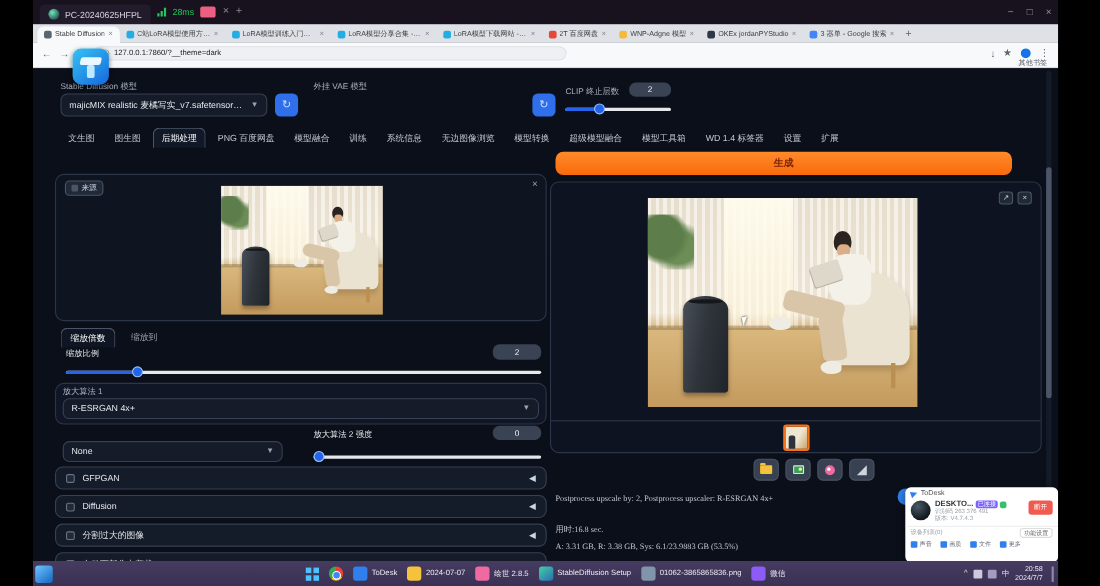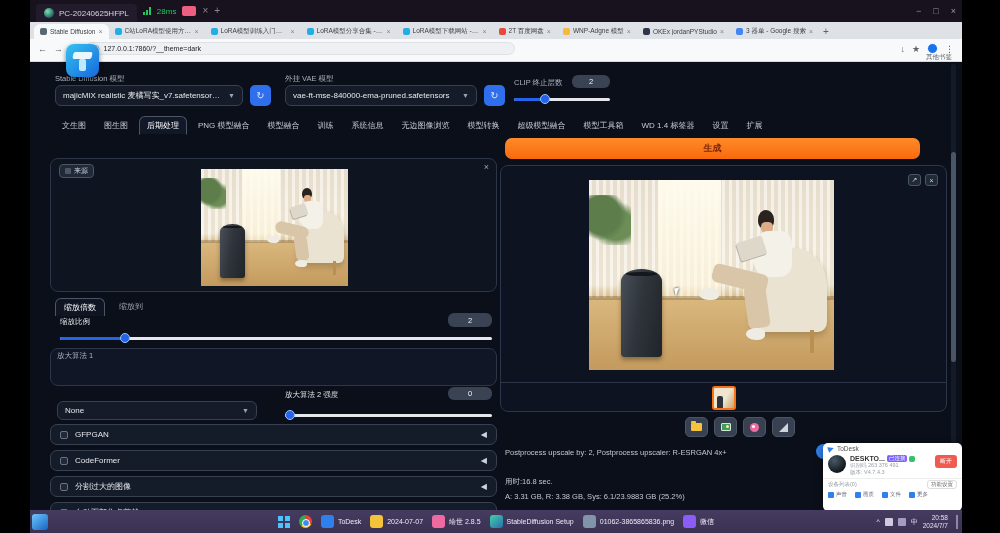--- a/index.html
+++ b/index.html
@@ -65,21 +65,21 @@
   .thumb{width:24px;height:24px;border:2px solid #f97316;border-radius:3px;background:linear-gradient(120deg,#efe6d2 55%,#c9a36a);position:relative;overflow:hidden;}
   .thumb:before{content:"";position:absolute;left:3px;top:8px;width:6px;height:13px;background:#2e333b;border-radius:2px;}
   .actbtn{width:23px;height:20px;background:#374151;border:1px solid #4b5563;border-radius:5px;display:flex;align-items:center;justify-content:center;}
   .ico-folder{width:11px;height:8px;background:#f5c33b;border-radius:1px;position:relative;}
   .ico-folder:before{content:"";position:absolute;left:0;top:-2px;width:5px;height:2px;background:#f5c33b;border-radius:1px 1px 0 0;}
   .ico-pic{width:10px;height:8px;background:#3f9e57;border:1px solid #cfe9d6;border-radius:1px;position:relative;}
   .ico-pic:before{content:"";position:absolute;right:1px;top:1px;width:3px;height:3px;border-radius:50%;background:#ffe9a8;}
   .ico-palette{width:9px;height:9px;border-radius:50%;background:#ef6aa0;position:relative;}
   .ico-palette:before{content:"";position:absolute;left:2px;top:2px;width:3px;height:3px;border-radius:50%;background:#fff;}
   .ico-ruler{width:0;height:0;border-left:9px solid transparent;border-bottom:9px solid #d1d5db;}
-  .infotext{position:absolute;left:475px;color:#c2c8d2;font-size:7.5px;}
+  .infotext{position:absolute;left:475px;color:#c2c8d2;font-size:7.5px;font-family:Liberation Serif, serif;}
   .scrolltrack{position:absolute;right:6px;top:2px;width:5px;height:440px;background:#131a28;border-radius:3px;}
   .scrollthumb{position:absolute;left:0;top:88px;width:5px;height:210px;background:#4a5568;border-radius:3px;}
   
   .scene{position:absolute;overflow:hidden;background:linear-gradient(180deg,#ece4d4 0%,#f4ecdc 55%,#d9b87e 62%,#c49a5e 100%);}
   .sc-curtain{position:absolute;left:0;top:0;width:100%;height:62%;background:repeating-linear-gradient(90deg,rgba(255,255,255,.45) 0 3px,rgba(214,204,184,.25) 3px 7px);}
   .sc-light{position:absolute;left:28%;top:0;width:26%;height:62%;background:linear-gradient(180deg,rgba(255,252,238,.95),rgba(255,246,220,.55));}
   .sc-plant{position:absolute;left:-3%;top:8%;width:20%;height:26%;background:radial-gradient(ellipse at 40% 40%,#5d7d4a 0 45%,transparent 60%),radial-gradient(ellipse at 70% 60%,#6d8d57 0 35%,transparent 55%);}
   .sc-floorline{position:absolute;left:0;top:61%;width:100%;height:2%;background:rgba(140,110,70,.45);}
   .sc-chair{position:absolute;right:3%;top:36%;width:31%;height:44%;background:#ebe3d2;border-radius:45% 45% 12% 12%;box-shadow:0 4px 6px rgba(120,90,50,.4);}
   .sc-chairleg{position:absolute;right:8%;top:79%;width:2%;height:12%;background:#b98f52;}
@@ -228,40 +228,36 @@
       <span class="abs lbl" style="left:25px;top:12px">Stable Diffusion 模型</span>
       <div class="abs dd" style="left:25px;top:23px;width:188px;height:21px">
         <span style="overflow:hidden;white-space:nowrap;text-overflow:ellipsis">majicMIX realistic 麦橘写实_v7.safetensors [7c</span>
         <span class="caret">▼</span>
       </div>
       <div class="abs bluebtn" style="left:220px;top:23px;width:21px;height:21px">
           <span>↻</span>
         </div>
 
       <span class="abs lbl" style="left:255px;top:12px">外挂 VAE 模型</span>
-      <div class="abs dd" style="left:255px;top:23px;width:192px;height:21px">
-        <span style="overflow:hidden;white-space:nowrap;text-overflow:ellipsis">vae-ft-mse-840000-ema-pruned.safetensors</span>
-        <span class="caret">▼</span>
-      </div>
       <div class="abs bluebtn" style="left:454px;top:23px;width:21px;height:21px">
           <span>↻</span>
         </div>
 
       <span class="abs lbl" style="left:484px;top:16px">CLIP 终止层数</span>
       <div class="abs numbox" style="left:542px;top:13px;width:38px;height:13px">2</div>
       <div class="abs slider" style="left:484px;top:36px;width:96px">
         <div class="fill" style="width:30%"></div>
           <div class="knob" style="left:27%"></div>
       </div>
 
       <div class="navtabs">
         <span class="navtab">文生图</span>
         <span class="navtab">图生图</span>
         <span class="navtab active">后期处理</span>
-        <span class="navtab">PNG 模型融合</span>
+        <span class="navtab">PNG 百度网盘</span>
         <span class="navtab">模型融合</span>
         <span class="navtab">训练</span>
         <span class="navtab">系统信息</span>
         <span class="navtab">无边图像浏览</span>
         <span class="navtab">模型转换</span>
         <span class="navtab">超级模型融合</span>
         <span class="navtab">模型工具箱</span>
         <span class="navtab">WD 1.4 标签器</span>
         <span class="navtab">设置</span>
         <span class="navtab">扩展</span>
@@ -300,41 +296,45 @@
 
       <span class="abs lbl" style="left:30px;top:255px;color:#e5e7eb">缩放比例</span>
       <div class="abs numbox" style="left:418px;top:251px;width:44px;height:14px">2</div>
       <div class="abs slider" style="left:30px;top:272px;width:432px">
         <div class="fill" style="width:15%"></div>
           <div class="knob" style="left:14%"></div>
       </div>
 
       <div class="abs panelbox" style="left:20px;top:286px;width:447px;height:38px;background:#101626"></div>
       <span class="abs lbl" style="left:27px;top:289px">放大算法 1</span>
+      <div class="abs dd" style="left:27px;top:300px;width:433px;height:19px">
+        <span>R-ESRGAN 4x+</span>
+        <span class="caret">▼</span>
+      </div>
 
       <span class="abs lbl" style="left:27px;top:344px">放大算法 2</span>
       <div class="abs dd" style="left:27px;top:339px;width:200px;height:19px">
         <span>None</span>
         <span class="caret">▼</span>
       </div>
       <span class="abs lbl" style="left:255px;top:328px;color:#e5e7eb">放大算法 2 强度</span>
       <div class="abs numbox" style="left:418px;top:325px;width:44px;height:13px">0</div>
       <div class="abs slider" style="left:255px;top:346px;width:207px">
         <div class="fill" style="width:0%"></div>
           <div class="knob" style="left:0%"></div>
       </div>
 
       <div class="acc" style="top:362px">
         <span class="cb"></span>
         <span class="al">GFPGAN</span>
         <span class="ar">◀</span>
       </div>
       <div class="acc" style="top:388px">
         <span class="cb"></span>
-        <span class="al">CodeFormer</span>
+        <span class="al">Diffusion</span>
         <span class="ar">◀</span>
       </div>
       <div class="acc" style="top:414px">
         <span class="cb"></span>
         <span class="al">分割过大的图像</span>
         <span class="ar">◀</span>
       </div>
       <div class="acc" style="top:440px">
         <span class="cb"></span>
         <span class="al">自动面部焦点剪裁</span>
@@ -387,21 +387,21 @@
         <div class="actbtn">
             <span class="ico-palette"></span>
           </div>
         <div class="actbtn">
             <span class="ico-ruler"></span>
           </div>
       </div>
 
       <span class="infotext" style="top:386px">Postprocess upscale by: 2, Postprocess upscaler: R-ESRGAN 4x+</span>
       <span class="infotext" style="top:415px">用时:16.8 sec.</span>
-      <span class="infotext" style="top:430px">A: 3.31 GB, R: 3.38 GB, Sys: 6.1/23.9883 GB (25.2%)</span>
+      <span class="infotext" style="top:430px">A: 3.31 GB, R: 3.38 GB, Sys: 6.1/23.9883 GB (53.5%)</span>
 
       <div class="scrolltrack">
           <div class="scrollthumb"></div>
         </div>
     </div>
 
     <div class="chatdot"></div>
     <div class="tdpanel">
       <div class="tdp-head">
         <span class="tdp-logo"></span>

